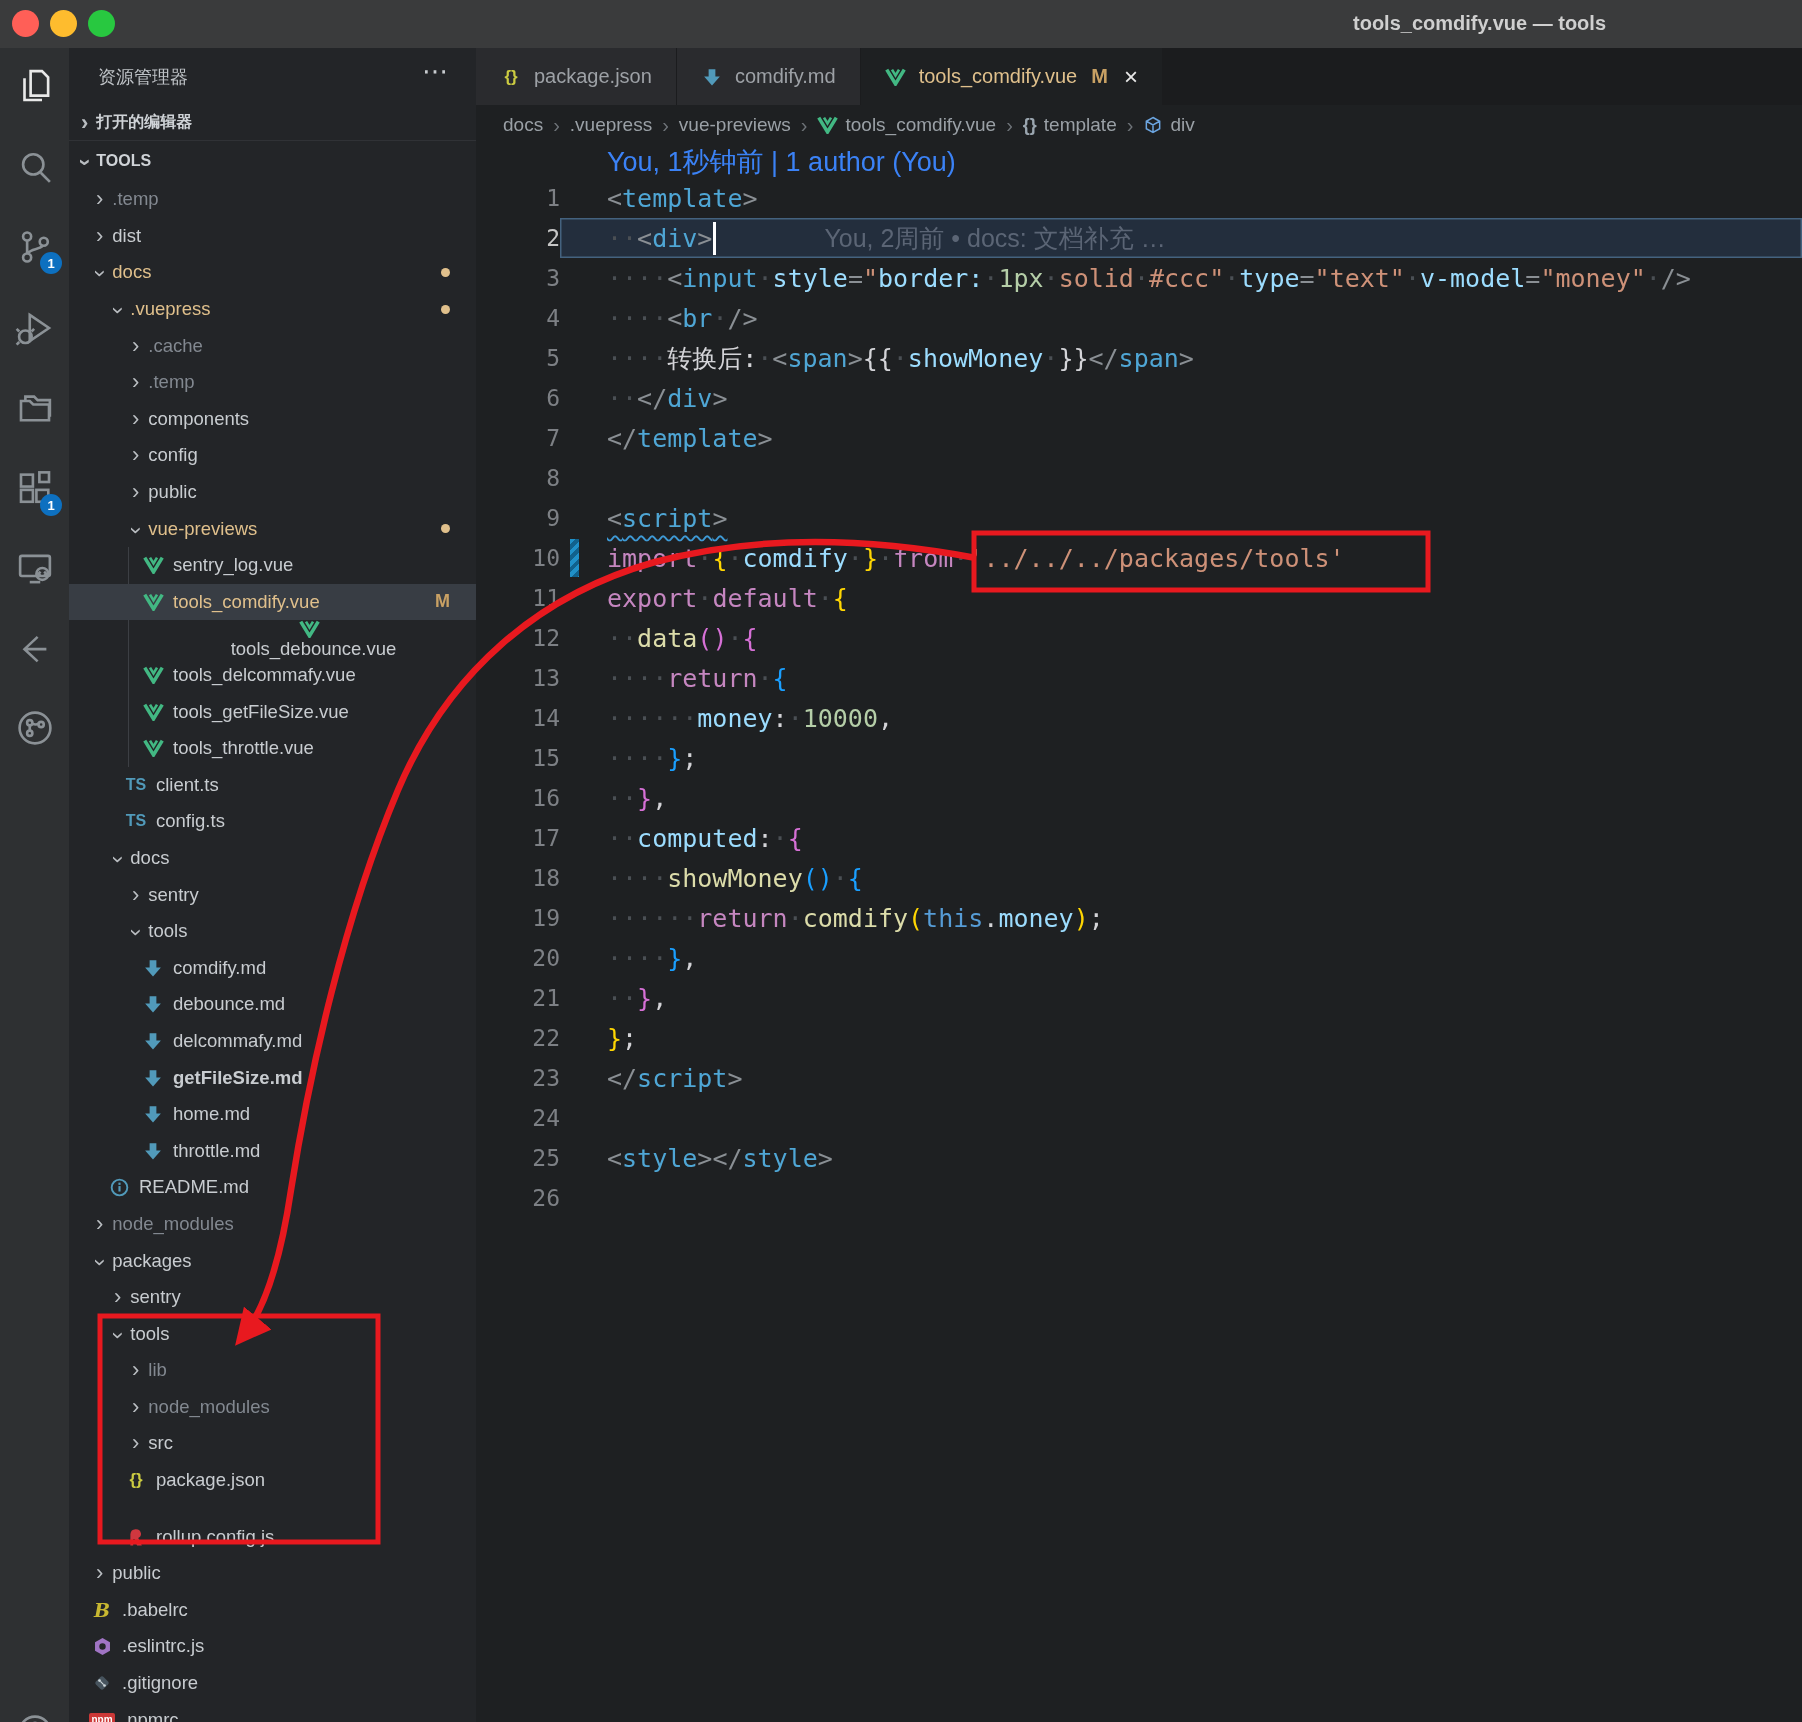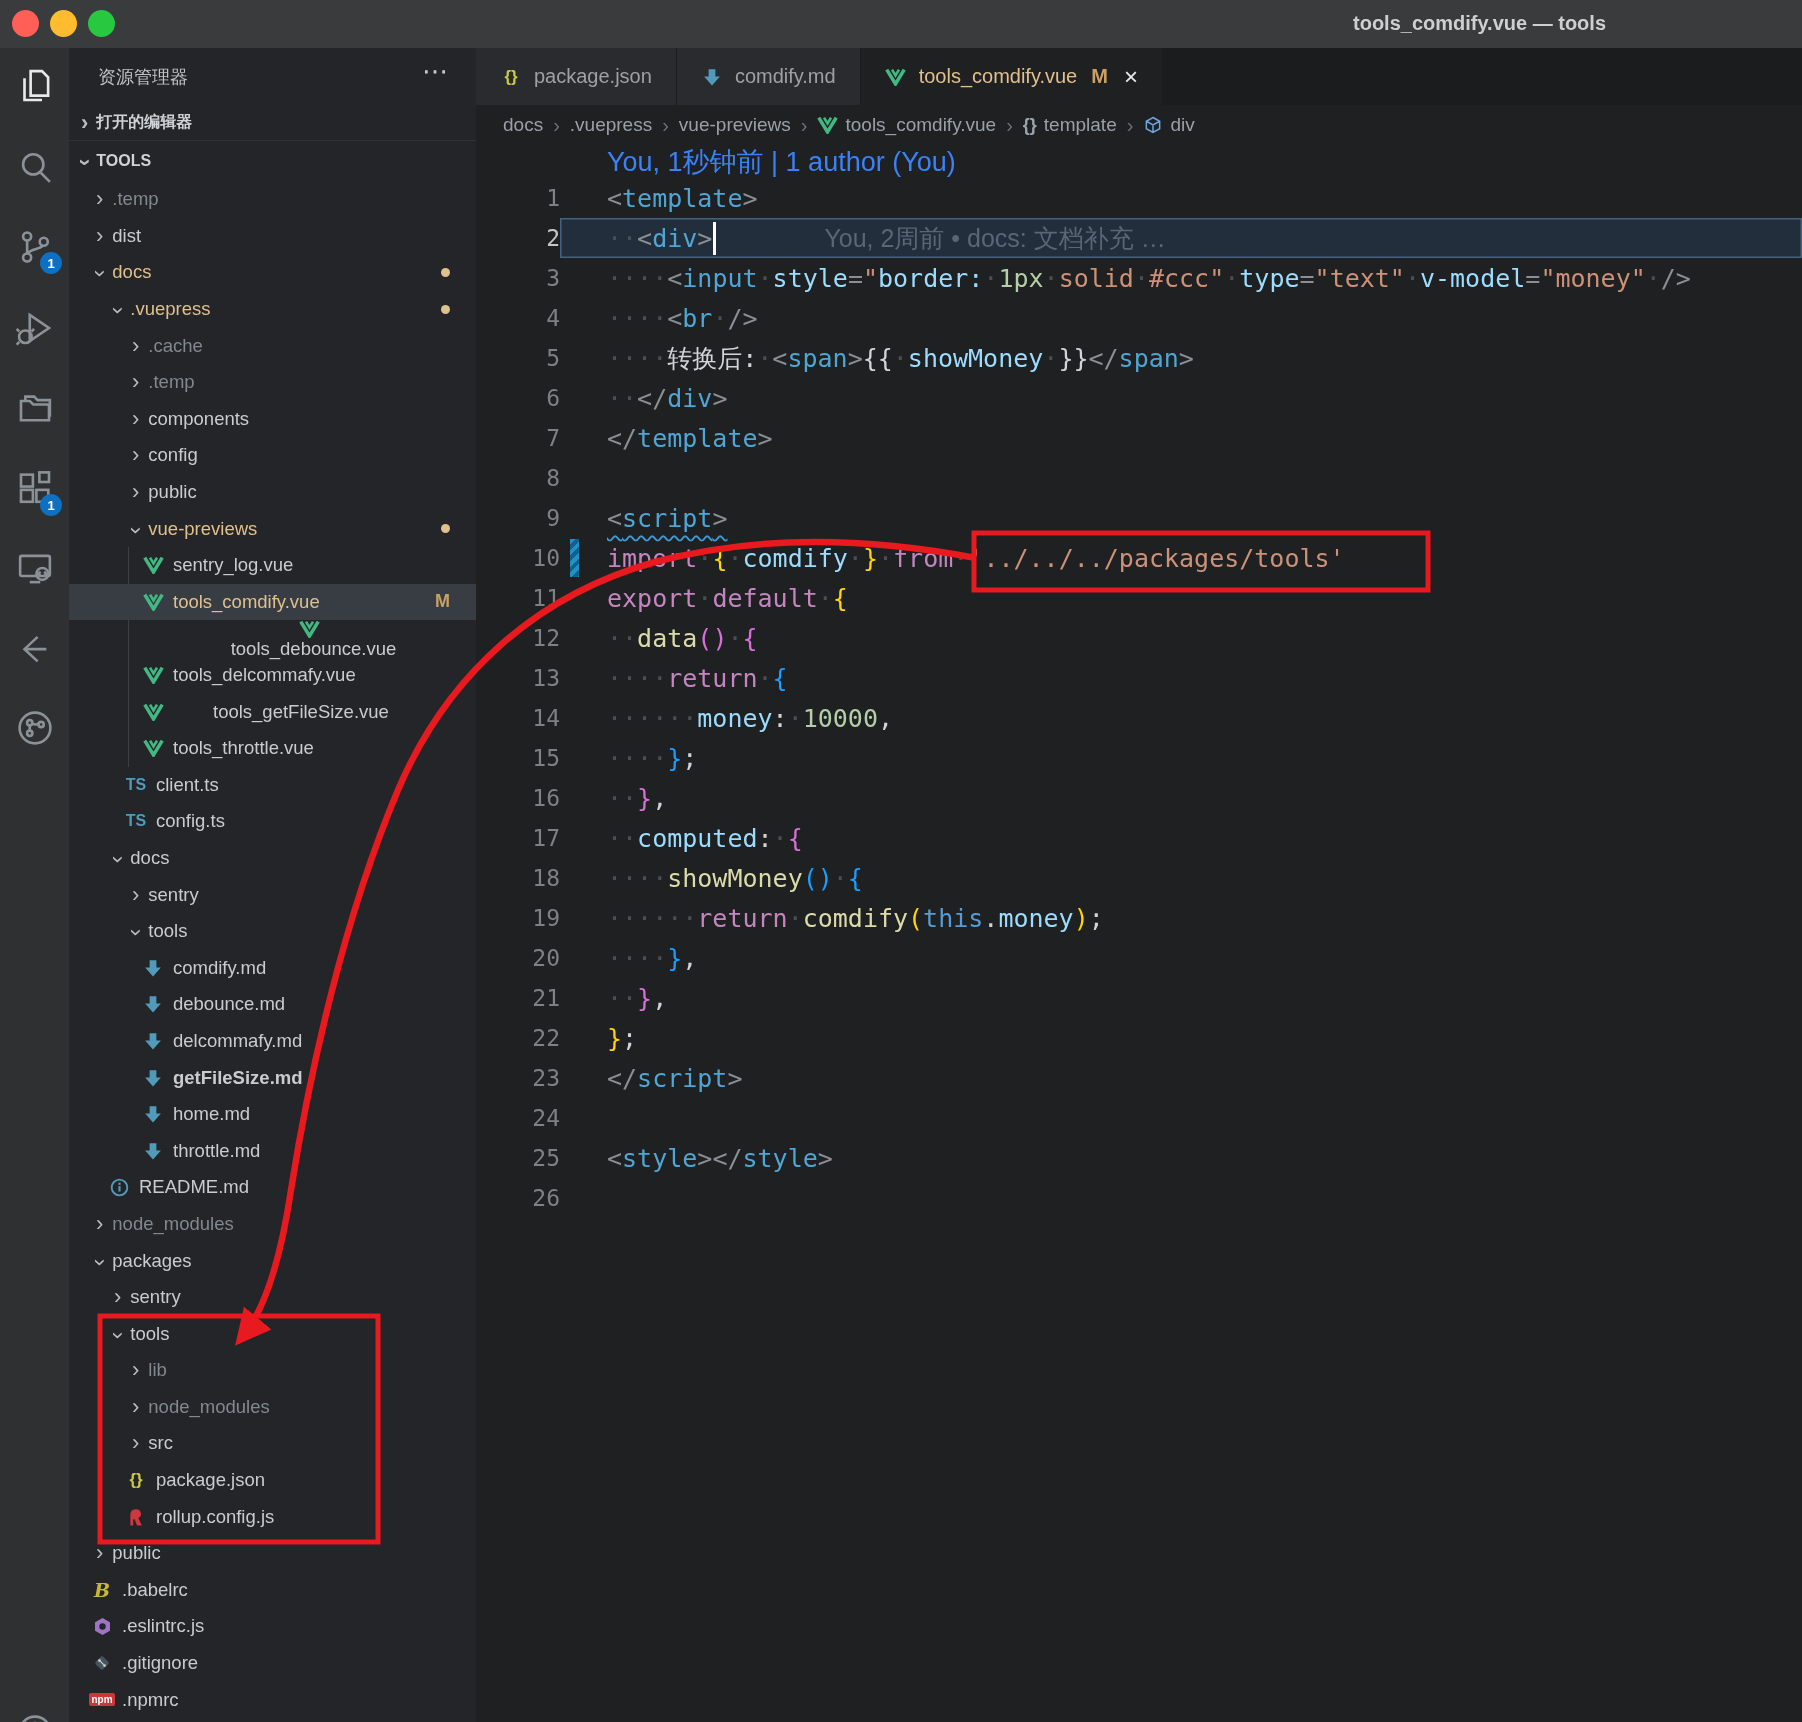--- a/index.html
+++ b/index.html
@@ -270,21 +270,21 @@
         </div>
         <div class="tree-row" style="padding-left: 73px;">
           <span class="file-ic">
             <svg width="21" height="18" viewBox="0 0 24 20">
               <path d="M2 1.5l10 16.5L22 1.5" fill="none" stroke="var(--vue_green)" stroke-width="4"></path>
               <path d="M8 1.5l4 6.8 4-6.8" fill="none" stroke="var(--vue_green)" stroke-width="3"></path>
             </svg>
           </span>
           <span class="label">tools_delcommafy.vue</span>
         </div>
-        <div class="tree-row" style="padding-left: 73px; gap: 40px;">
+        <div class="tree-row" style="padding-left: 73px;">
           <span class="file-ic">
             <svg width="21" height="18" viewBox="0 0 24 20">
               <path d="M2 1.5l10 16.5L22 1.5" fill="none" stroke="var(--vue_green)" stroke-width="4"></path>
               <path d="M8 1.5l4 6.8 4-6.8" fill="none" stroke="var(--vue_green)" stroke-width="3"></path>
             </svg>
           </span>
           <span class="label">tools_getFileSize.vue</span>
         </div>
         <div class="tree-row" style="padding-left: 73px;">
           <span class="file-ic">
@@ -404,21 +404,21 @@
         <div class="tree-row" style="padding-left: 63px;">
           <span class="chev">›</span>
           <span class="label">src</span>
         </div>
         <div class="tree-row" style="padding-left: 56px;">
           <span class="file-ic">
             <span class="json-glyph">{}</span>
           </span>
           <span class="label">package.json</span>
         </div>
-        <div class="tree-row" style="padding-left: 56px;">
+        <div class="tree-row" style="padding-left: 56px; margin-top: 20px;">
           <span class="file-ic">
             <svg width="18" height="18" viewBox="0 0 16 16">
               <path d="M3 15.5V5.5A4.8 4.8 0 0 1 12.5 5c0 1.9-1.1 3.1-2.5 3.9l3.2 6.6H8.9L6.8 10H5.5v5.5z" fill="#d0373f"></path>
             </svg>
           </span>
           <span class="label">rollup.config.js</span>
         </div>
         <div class="tree-row" style="padding-left: 27px;">
           <span class="chev">›</span>
           <span class="label">public</span>

